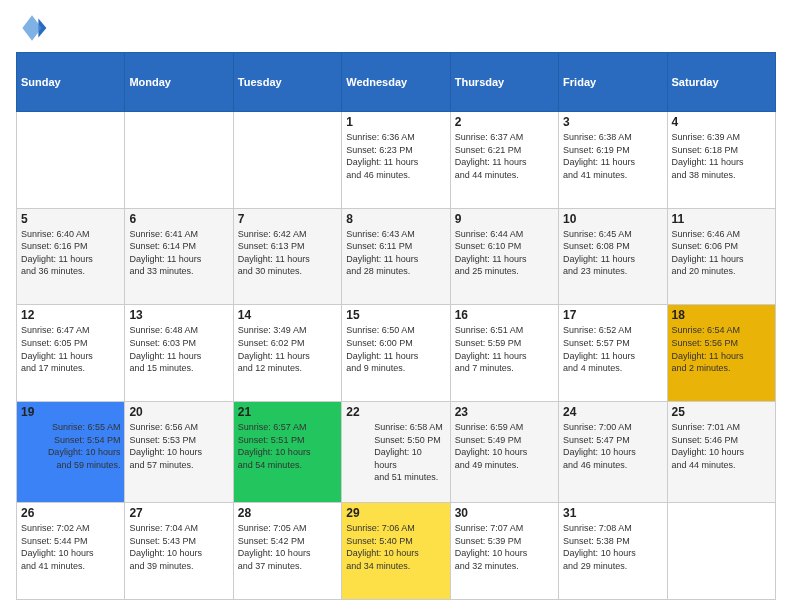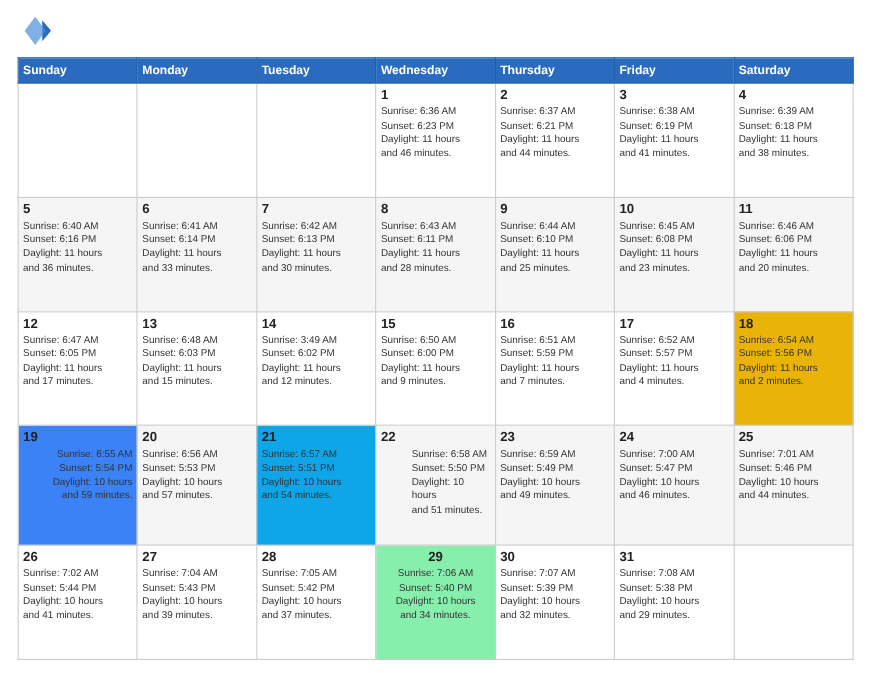--- a/index.html
+++ b/index.html
@@ -64,21 +64,21 @@
       border: 1px solid #ccc;
       border-collapse: collapse;
       width: 100%;
       table-layout: fixed;
     }
     .calendar th {
       background: #2a6bbf;
       color: #fff;
       font-size: 11px;
       font-weight: bold;
-      padding: 5px 4px;
+      padding: 23px 4px;
       text-align: left;
       border: 1px solid #2060aa;
     }
     .calendar td {
       border: 1px solid #ccc;
       vertical-align: top;
       padding: 3px 4px;
       font-size: 9.5px;
       color: #333;
       background: #fff;
@@ -281,21 +281,21 @@
 Daylight: 10 hours
 and 59 minutes.</div>
           </td>
           <td style="background: rgb(245, 245, 245);">
             <span class="day-num">20</span>
             <div class="cell-text" style="white-space: pre-line;">Sunrise: 6:56 AM
 Sunset: 5:53 PM
 Daylight: 10 hours
 and 57 minutes.</div>
           </td>
-          <td style="background: #0ea5e9;">
+          <td style="background: #22c55e;">
             <span class="day-num">21</span>
             <div class="cell-text" style="white-space: pre-line;">Sunrise: 6:57 AM
 Sunset: 5:51 PM
 Daylight: 10 hours
 and 54 minutes.</div>
           </td>
           <td style="background: rgb(245, 245, 245);">
             <span class="day-num">22</span>
             <div class="cell-text" style="white-space: pre-line; margin-left: 28px;">Sunrise: 6:58 AM
 Sunset: 5:50 PM
@@ -339,21 +339,21 @@
 Daylight: 10 hours
 and 39 minutes.</div>
           </td>
           <td style="background: rgb(255, 255, 255);">
             <span class="day-num">28</span>
             <div class="cell-text" style="white-space: pre-line;">Sunrise: 7:05 AM
 Sunset: 5:42 PM
 Daylight: 10 hours
 and 37 minutes.</div>
           </td>
-          <td style="background: #86efac; text-align: center;">
+          <td style="background: #fde047;">
             <span class="day-num">29</span>
             <div class="cell-text" style="white-space: pre-line;">Sunrise: 7:06 AM
 Sunset: 5:40 PM
 Daylight: 10 hours
 and 34 minutes.</div>
           </td>
           <td style="background: rgb(255, 255, 255);">
             <span class="day-num">30</span>
             <div class="cell-text" style="white-space: pre-line;">Sunrise: 7:07 AM
 Sunset: 5:39 PM

